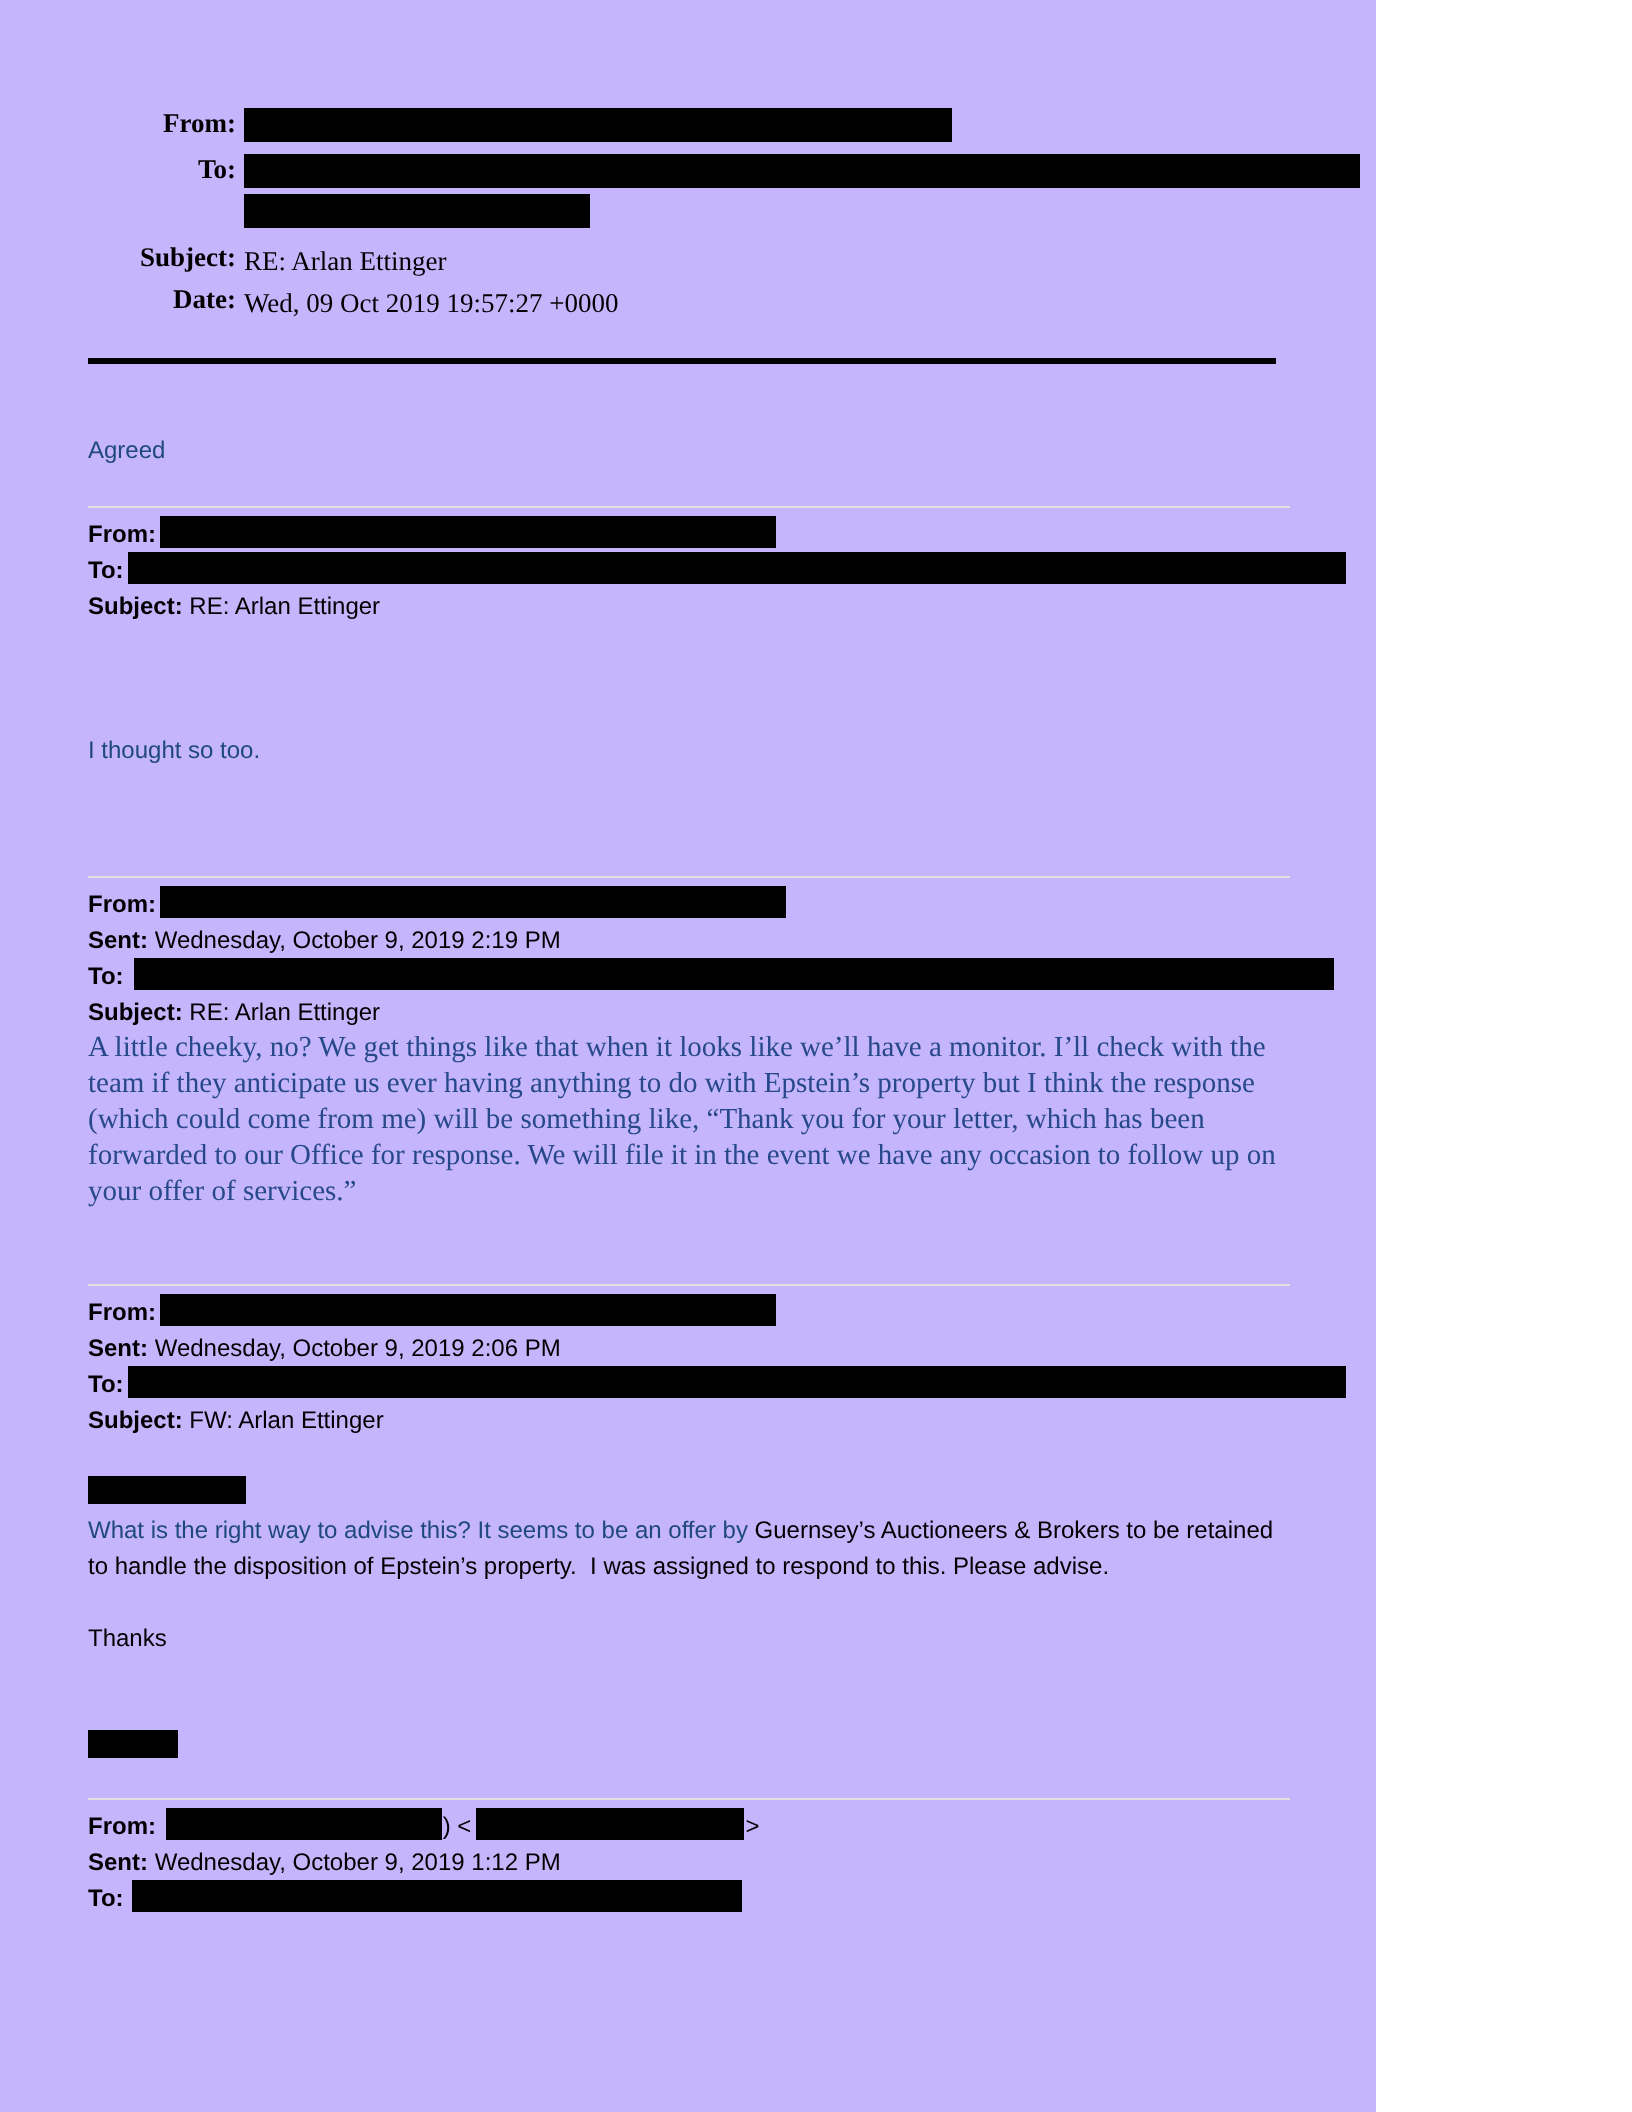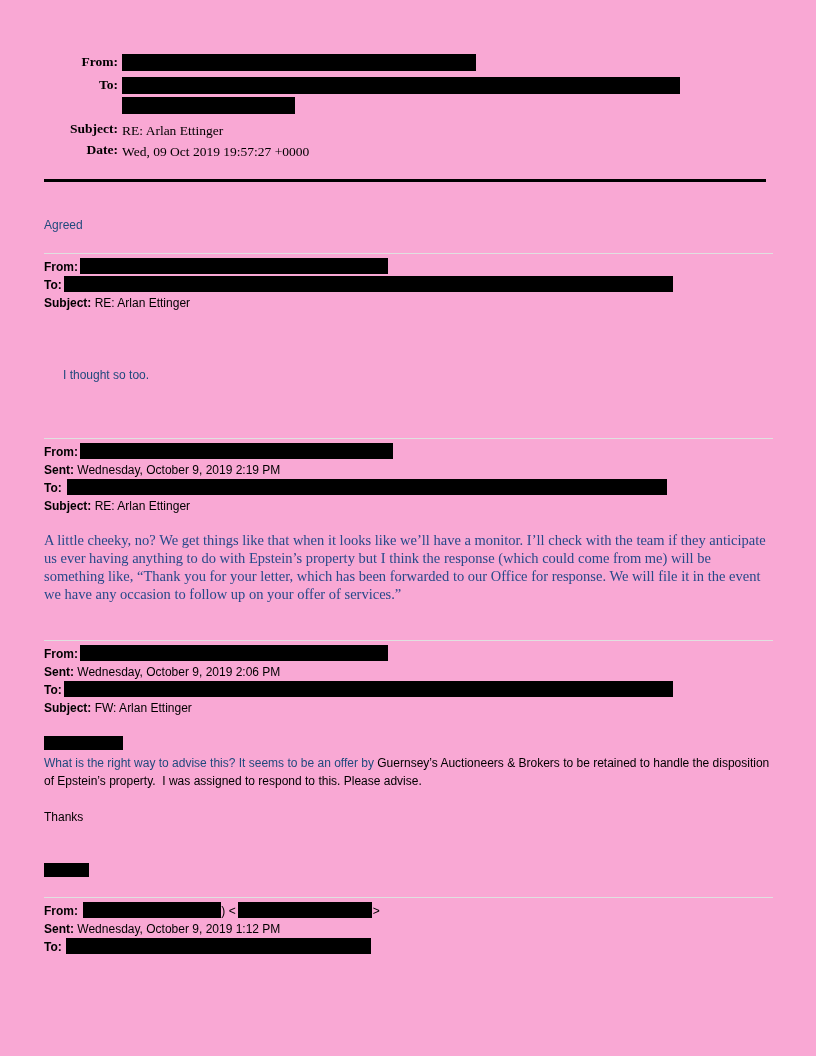--- a/index.html
+++ b/index.html
@@ -1,21 +1,21 @@
 <!DOCTYPE html>
 <html><head>
 <meta charset="utf-8">
 <style>
   * { margin: 0; padding: 0; box-sizing: border-box; }
   html, body { background: #ffffff; }
   .page {
     position: relative;
-    width: 816px;
+    width: 688px;
     height: 1056px;
-    background: #f9a8d4;
+    background: #c4b5fd;
     font-family: "Liberation Sans", sans-serif;
     overflow: hidden;
   }
   
   .top-header {
     padding: 53px 46px 0 44px;
     font-family: "Liberation Serif", serif;
     font-size: 13.5px;
     color: #000;
   }
@@ -68,27 +68,26 @@
     height: 16px;
     vertical-align: text-bottom;
     margin-left: 2px;
   }
   .w-from { width: 308px; }
   .w-to-long { width: 609px; }
   .w-to2 { width: 600px; margin-left: 5px; }
   .w-from4a { width: 138px; }
   .w-from4b { width: 134px; margin-left: 2px; margin-right: 1px; }
   .w-to4 { width: 305px; margin-left: 4px; }
-  .body-block { margin-top: 18px; white-space: pre-wrap; margin-left: 19px; }
+  .body-block { margin-top: 18px; white-space: pre-wrap; }
   .serif-body {
     font-family: "Liberation Serif", serif;
     font-size: 14.5px;
     line-height: 18px;
     color: #27498A;
-    margin-top: 16px;
     white-space: pre-wrap;
   }
   .greeting-bar {
     display: block;
     background: #000;
     width: 79px;
     height: 14px;
     margin-top: 19px;
   }
   .mixed-body { margin-top: 4px; line-height: 18px; white-space: pre-wrap; }

